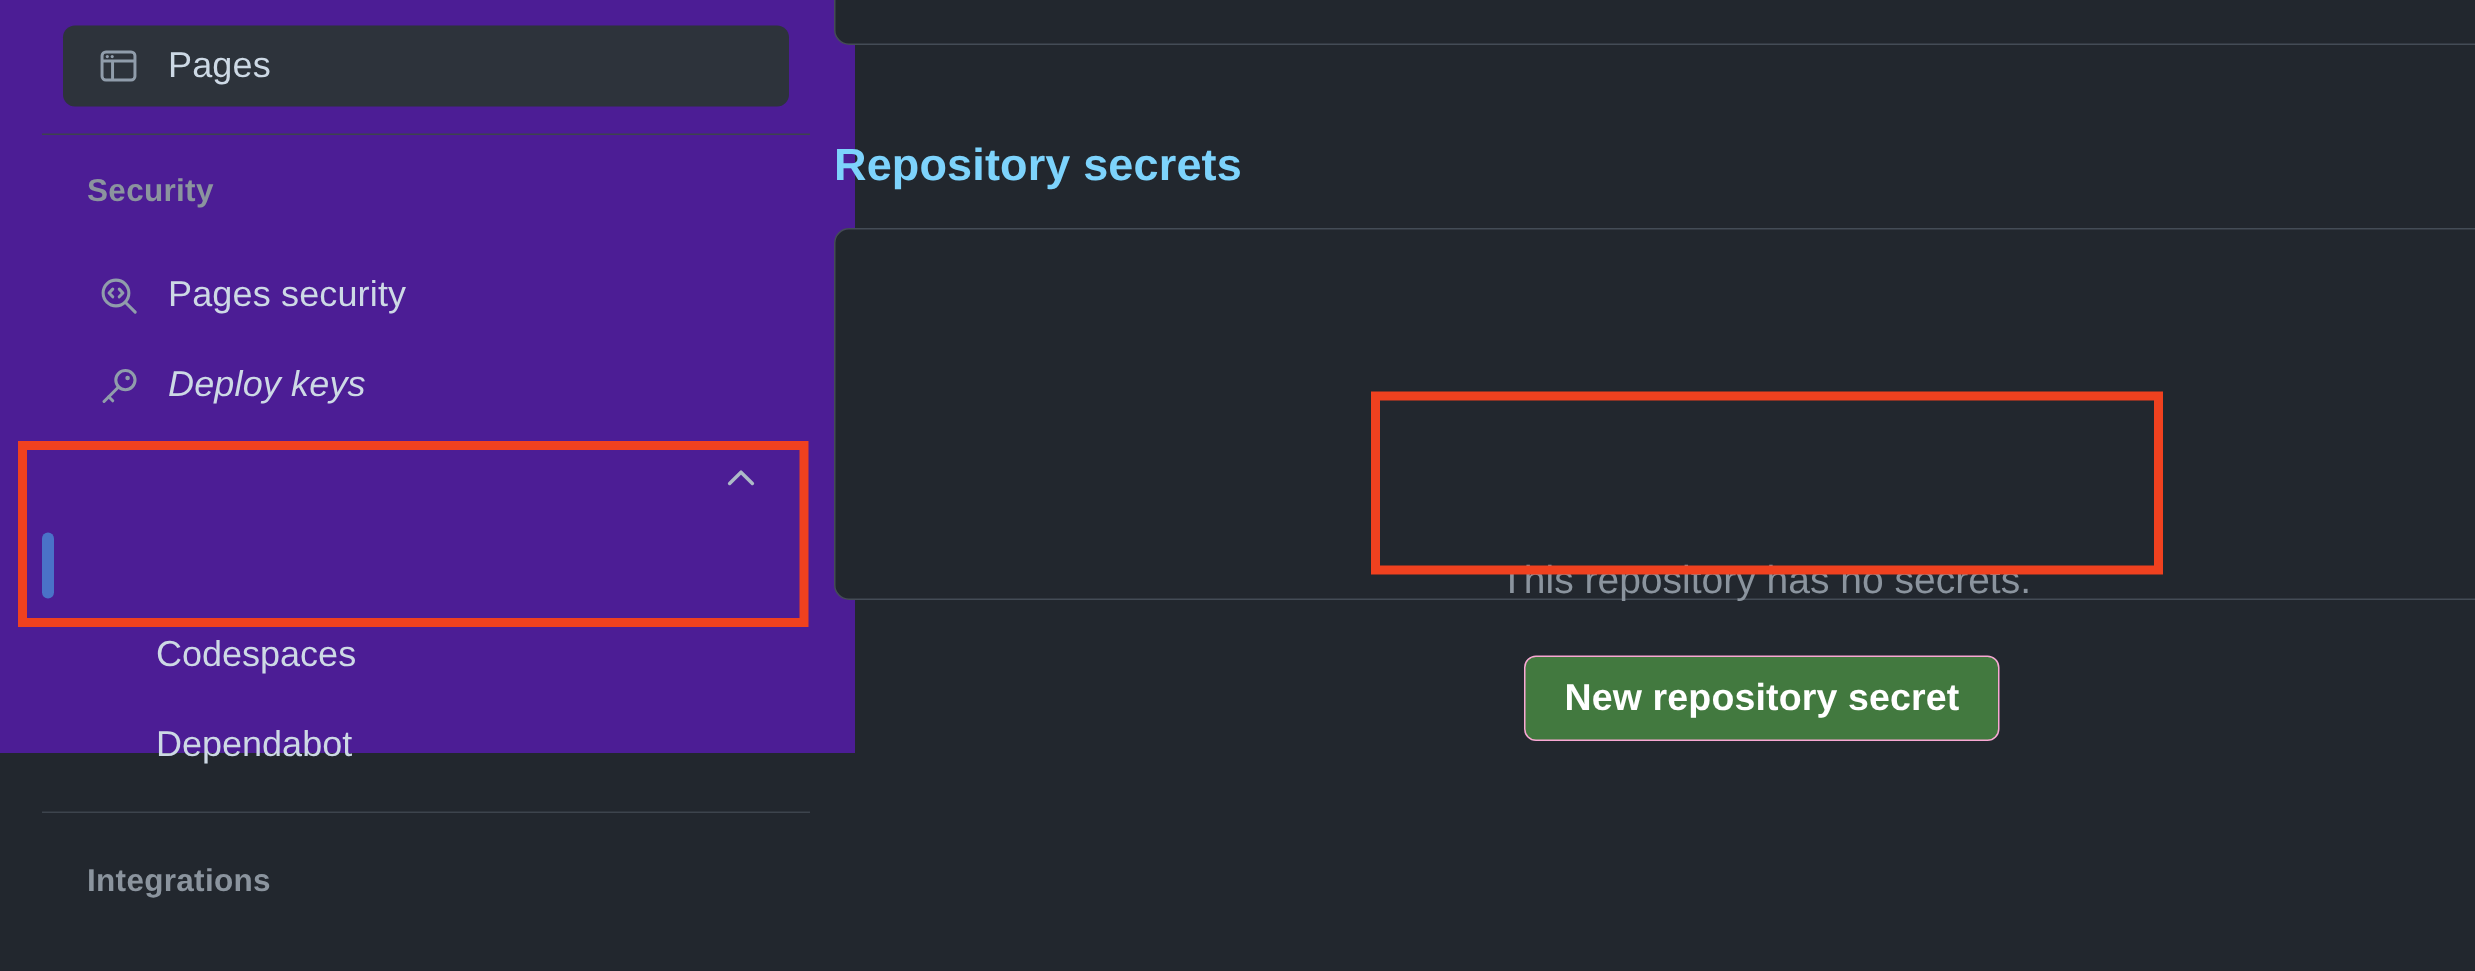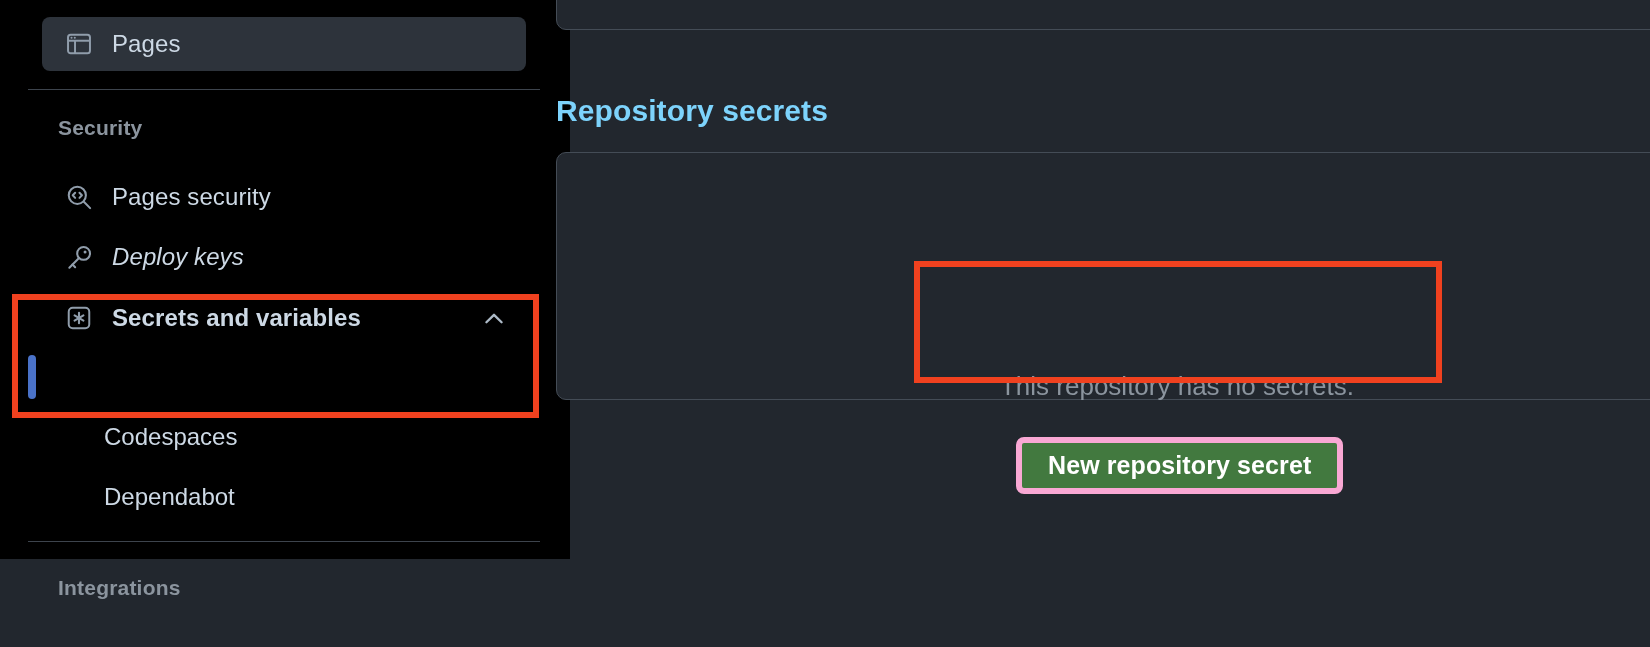--- a/index.html
+++ b/index.html
@@ -17,22 +17,22 @@
     width: 1650px;
     height: 647px;
     background: #22272e;
   }
 
   
   #sidebar {
     position: absolute;
     left: 0; top: 0;
     width: 570px;
-    height: 559px;
-    background: #000000;
+    height: 502px;
+    background: #4c1d95;
   }
 
   .nav-item {
     position: absolute;
     display: flex;
     align-items: center;
     height: 54px;
     border-radius: 8px;
     padding-left: 22px;
     color: #cdd9e5;
@@ -146,21 +146,21 @@
   .btn-new-secret {
     position: absolute;
     left: 459px;
     top: 284px;
     height: 57px;
     padding: 0 26px;
     display: flex;
     align-items: center;
     justify-content: center;
     background: #42793f;
-    border: 6px solid #f9a8d4;
+    border: 1px solid #f9a8d4;
     border-radius: 8px;
     color: #ffffff;
     font-size: 25px;
     font-weight: bold;
     letter-spacing: 0.1px;
     cursor: pointer;
   }
 
   
   .annot {
@@ -218,33 +218,20 @@
         <svg width="29" height="29" viewBox="0 0 24 24" fill="none" stroke="currentColor" stroke-width="1.7" stroke-linecap="round" stroke-linejoin="round">
           <circle cx="15.4" cy="8.6" r="5.3"></circle>
           <circle cx="16.6" cy="7.4" r="1.25" fill="currentColor" stroke="none"></circle>
           <line x1="11.6" y1="12.4" x2="3.6" y2="20.4"></line>
           <line x1="6.2" y1="17.8" x2="8.4" y2="20.0"></line>
         </svg>
       </span>
       <span class="nav-label">Deploy keys</span>
     </div>
 
-    <div class="nav-item" style="left:42px; top:291px; width:484px; color:#cdd9e5; font-weight:bold;">
-      <span class="nav-icon">
-        <svg width="28" height="28" viewBox="0 0 24 24" fill="none" stroke="currentColor" stroke-width="1.7">
-          <rect x="3.2" y="3.2" width="17.6" height="17.6" rx="3.4"></rect>
-          <g stroke-width="1.8" stroke-linecap="round">
-            <line x1="12" y1="7.6" x2="12" y2="16.4"></line>
-            <line x1="8.2" y1="9.8" x2="15.8" y2="14.2"></line>
-            <line x1="15.8" y1="9.8" x2="8.2" y2="14.2"></line>
-          </g>
-        </svg>
-      </span>
-      <span class="nav-label">Secrets and variables</span>
-    </div>
 
     <div class="chevron" style="left:478px; top:303px; width:32px; height:32px;">
       <svg width="28" height="28" viewBox="0 0 24 24" fill="none" stroke="currentColor" stroke-width="2" stroke-linecap="round" stroke-linejoin="round">
         <polyline points="5.5,14.8 12,8.4 18.5,14.8"></polyline>
       </svg>
     </div>
 
     <div class="current-marker" style="left:28px; top:355px; height:44px;"></div>
 
     <div class="sub-item" style="left:42px; top:470px; width:484px;">

